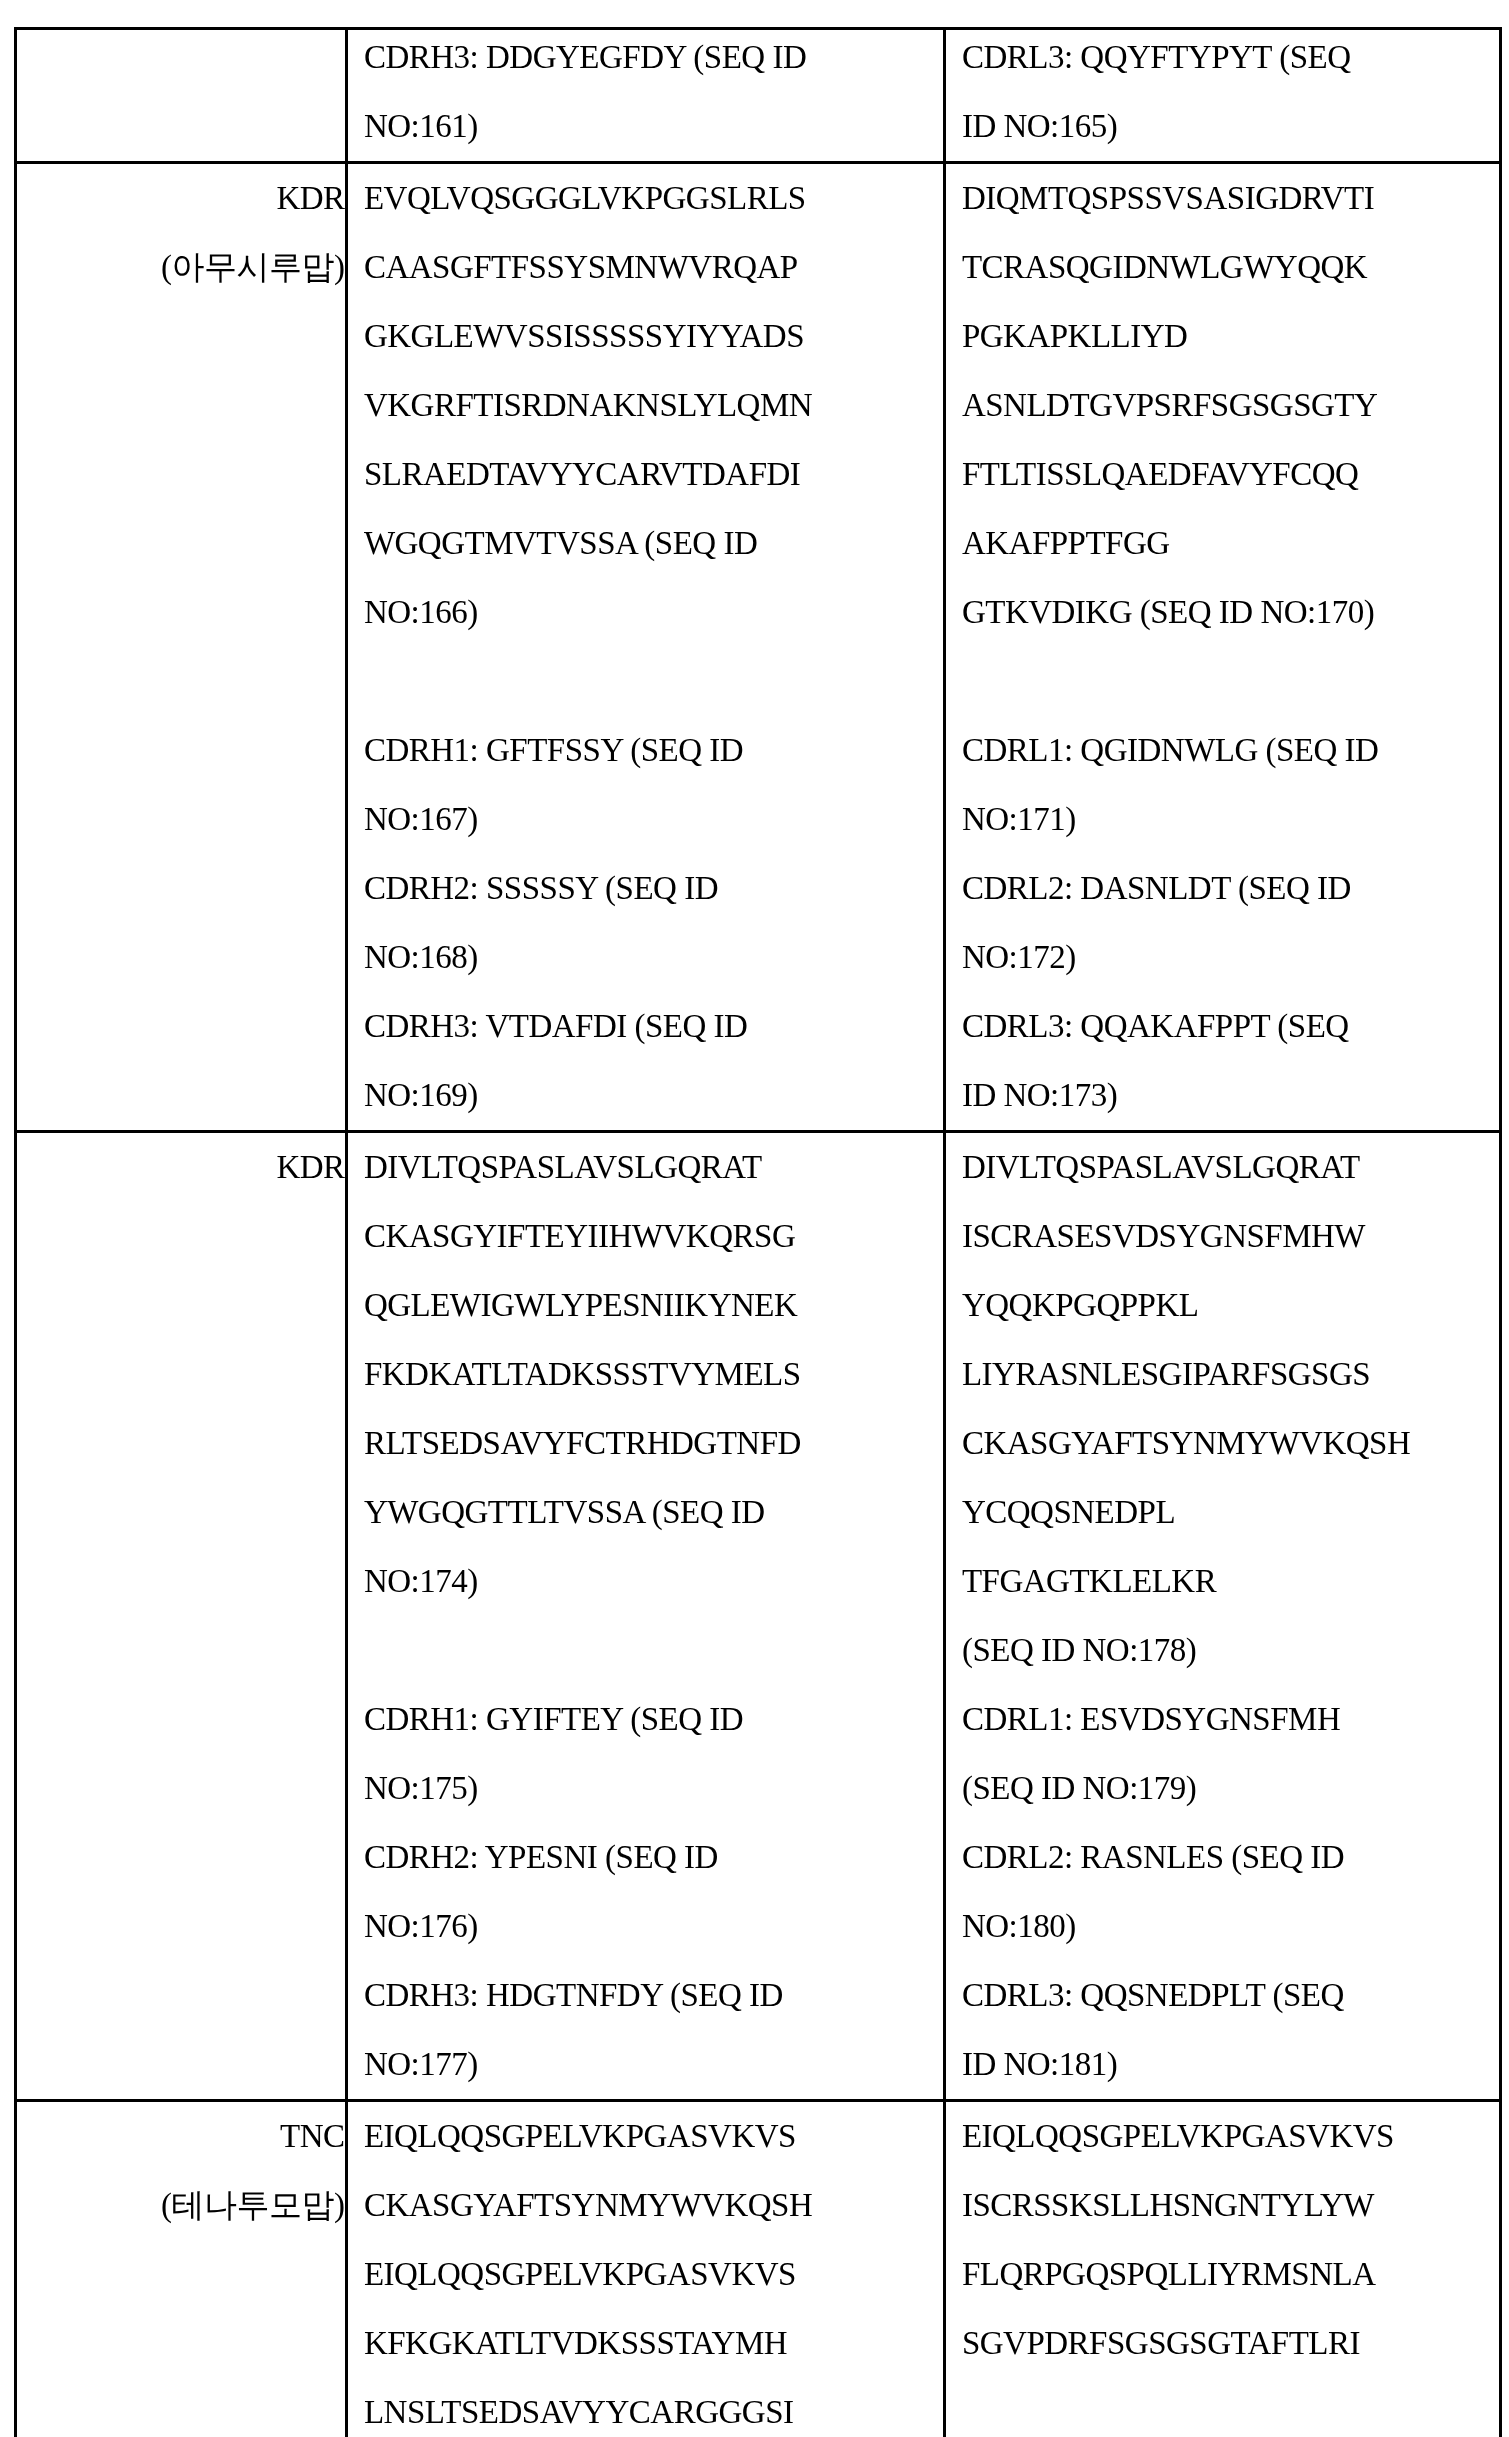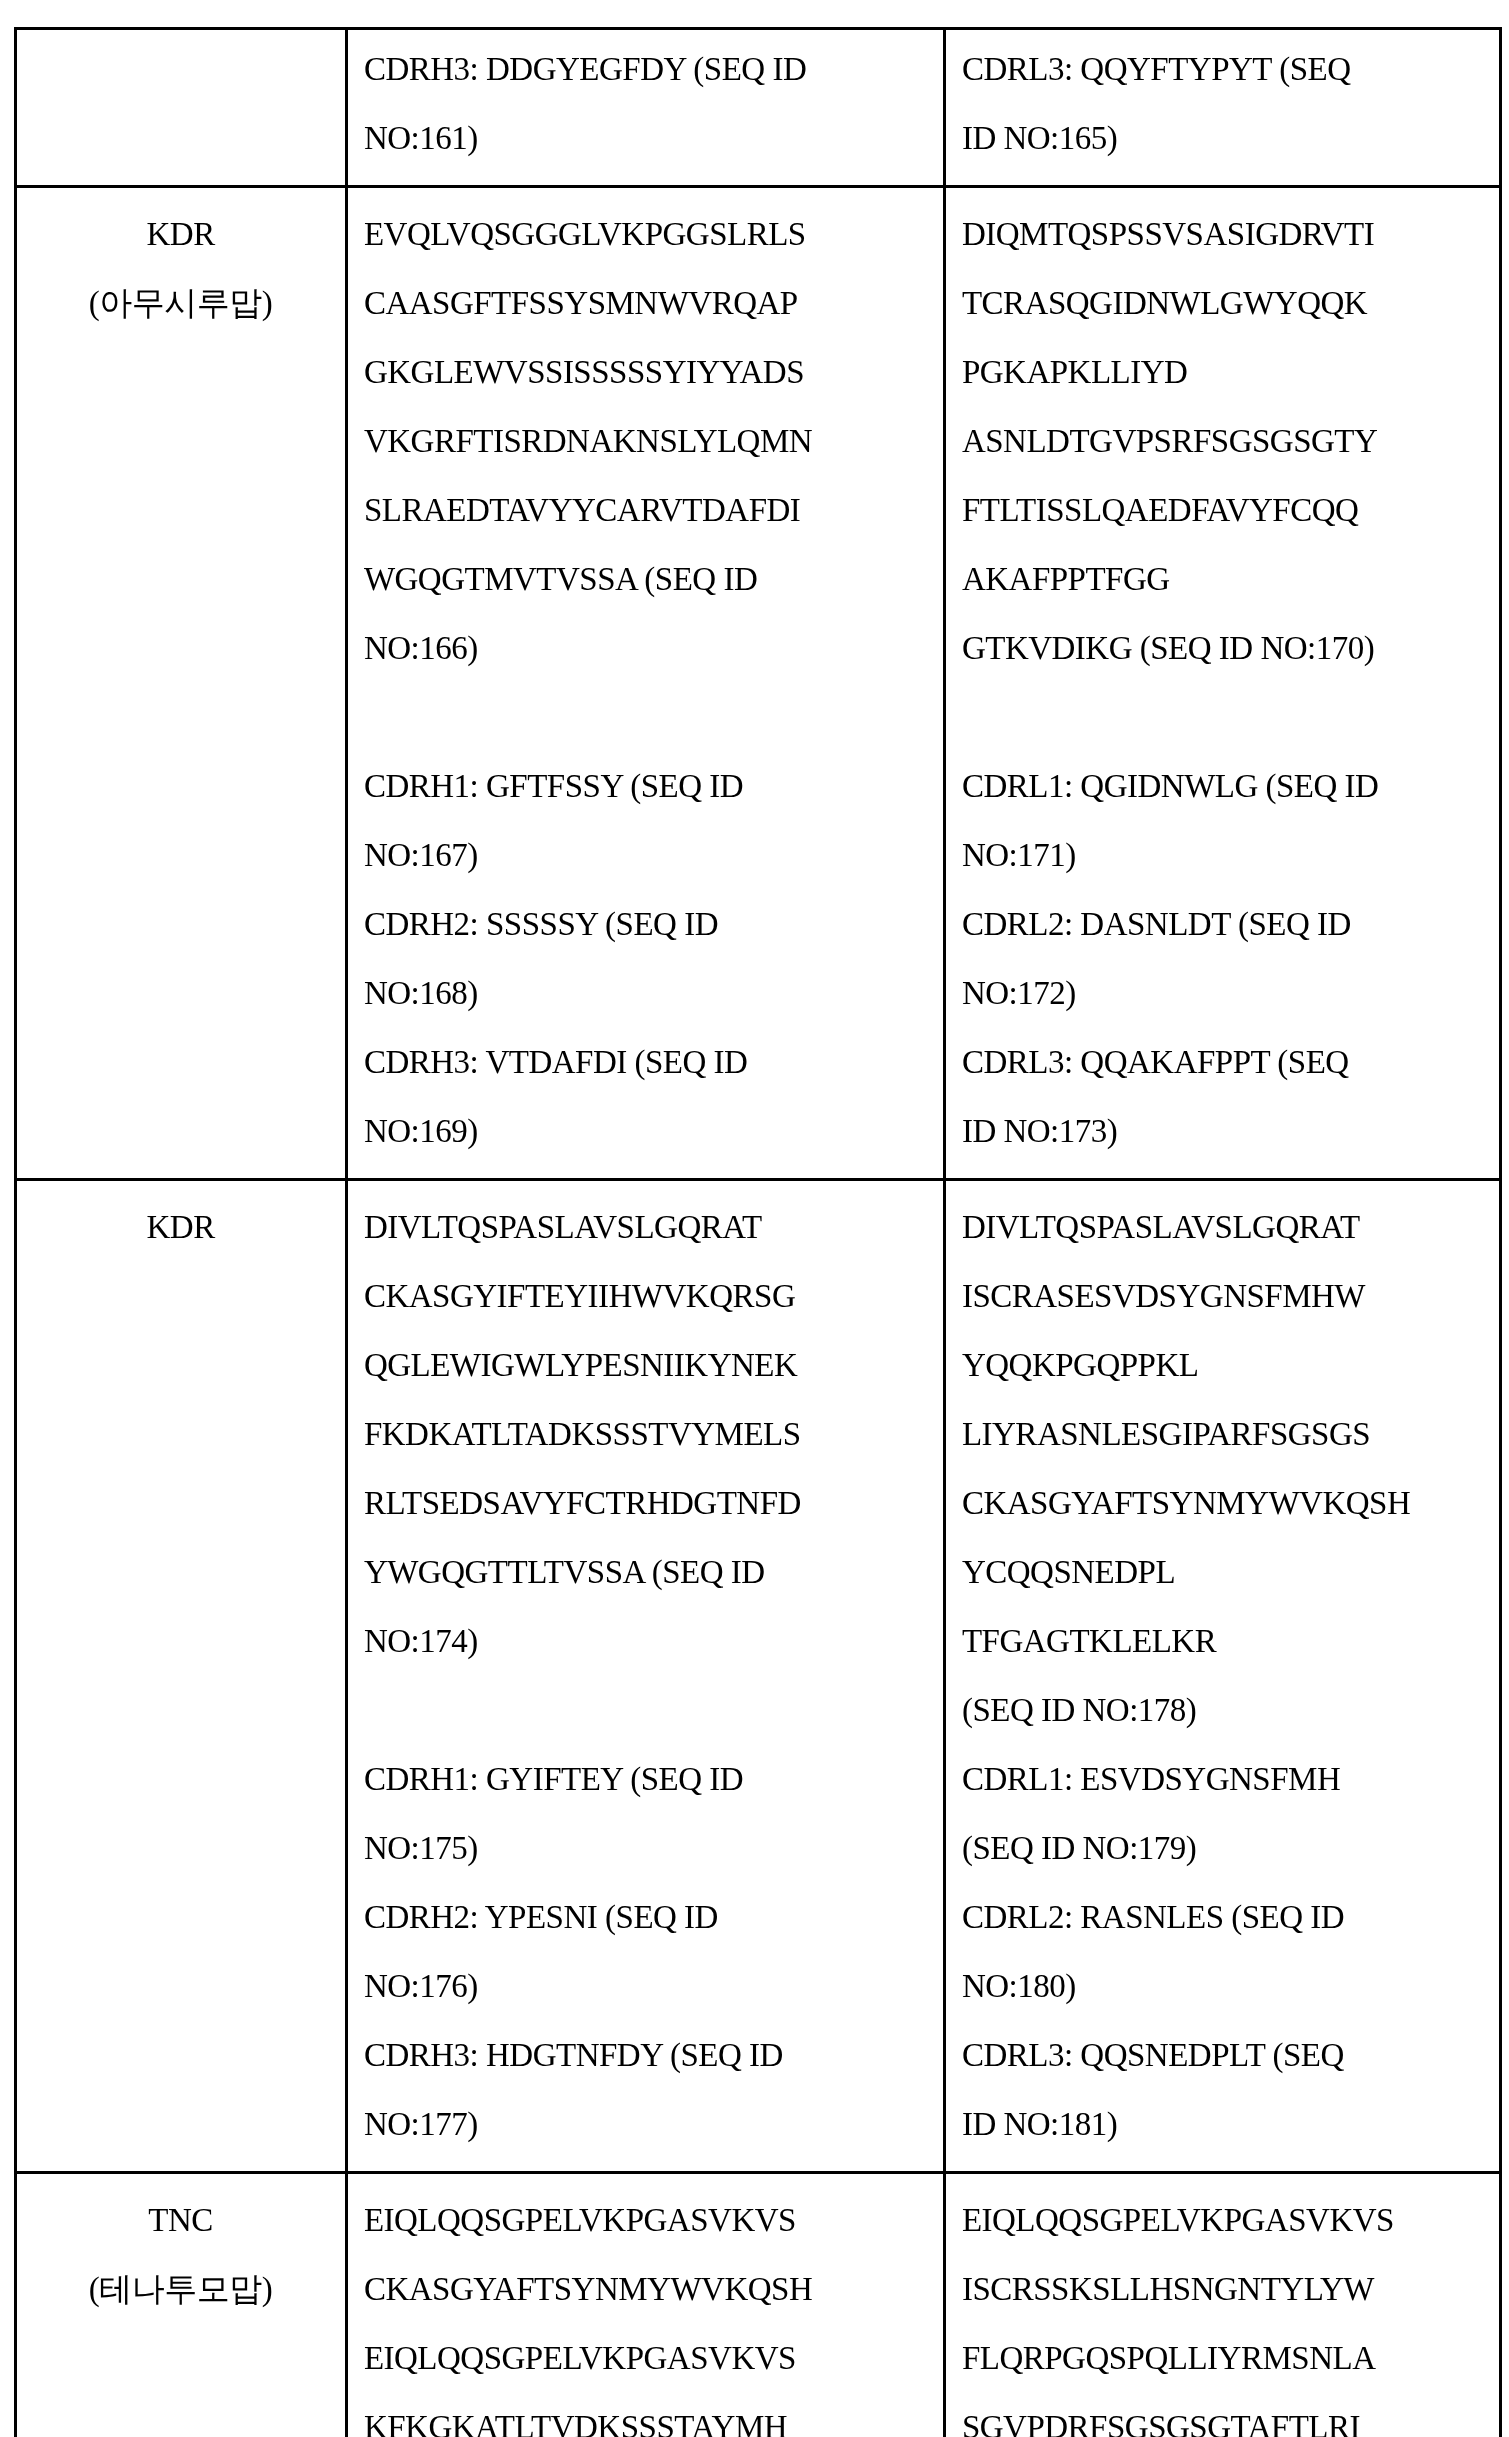--- a/index.html
+++ b/index.html
@@ -1,25 +1,25 @@
 <!DOCTYPE html>
 <html style="font-size:14.5px"><head>
 <meta charset="utf-8">
 <style>
   html, body { margin: 0; padding: 0; background: #ffffff; }
   body { width: 1509px; height: 2438px; position: relative; overflow: hidden;
          font-family: "Liberation Serif", "DejaVu Serif", serif; color: #000; }
   table.seq { position: absolute; left: 13.6px; top: 27px; width: 1485px;
               border-collapse: collapse; table-layout: fixed; }
-  table.seq td { border: 3.6px solid #000; vertical-align: top; padding: 12px;
+  table.seq td { border: 3.6px solid #000; vertical-align: top; padding: 0;
                  font-size: 33px; line-height: 69px; }
   col.c1 { width: 331px; }
   col.c2 { width: 598px; }
   col.c3 { width: 556px; }
-  td.target { text-align: center; margin-left: 36px; }
+  td.target { text-align: right; margin-left: 36px; }
   td.seqcell { padding-left: 16.3px !important; white-space: nowrap; }
   .line { display: block; height: 69px; letter-spacing: -0.5px; }
   .blank { display: block; height: 69px; }
   tr.r1 td { height: 125px; }
   tr.r1 td .inner { margin-top: -7.2px; }
   tr.r2 td { height: 962px; }
   tr.r3 td { height: 958px; }
   tr.r4 td { height: 341px; }
 </style>
 </head>

